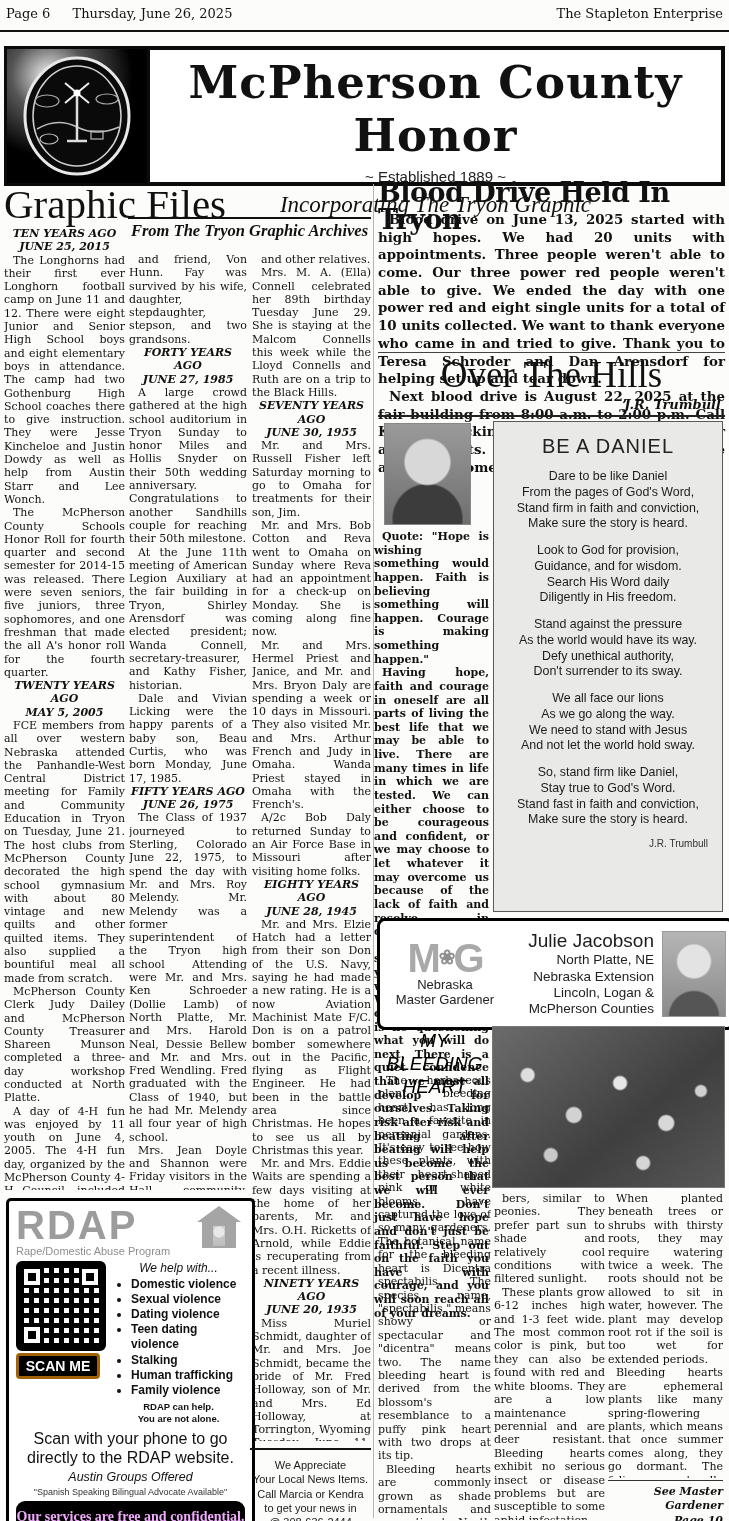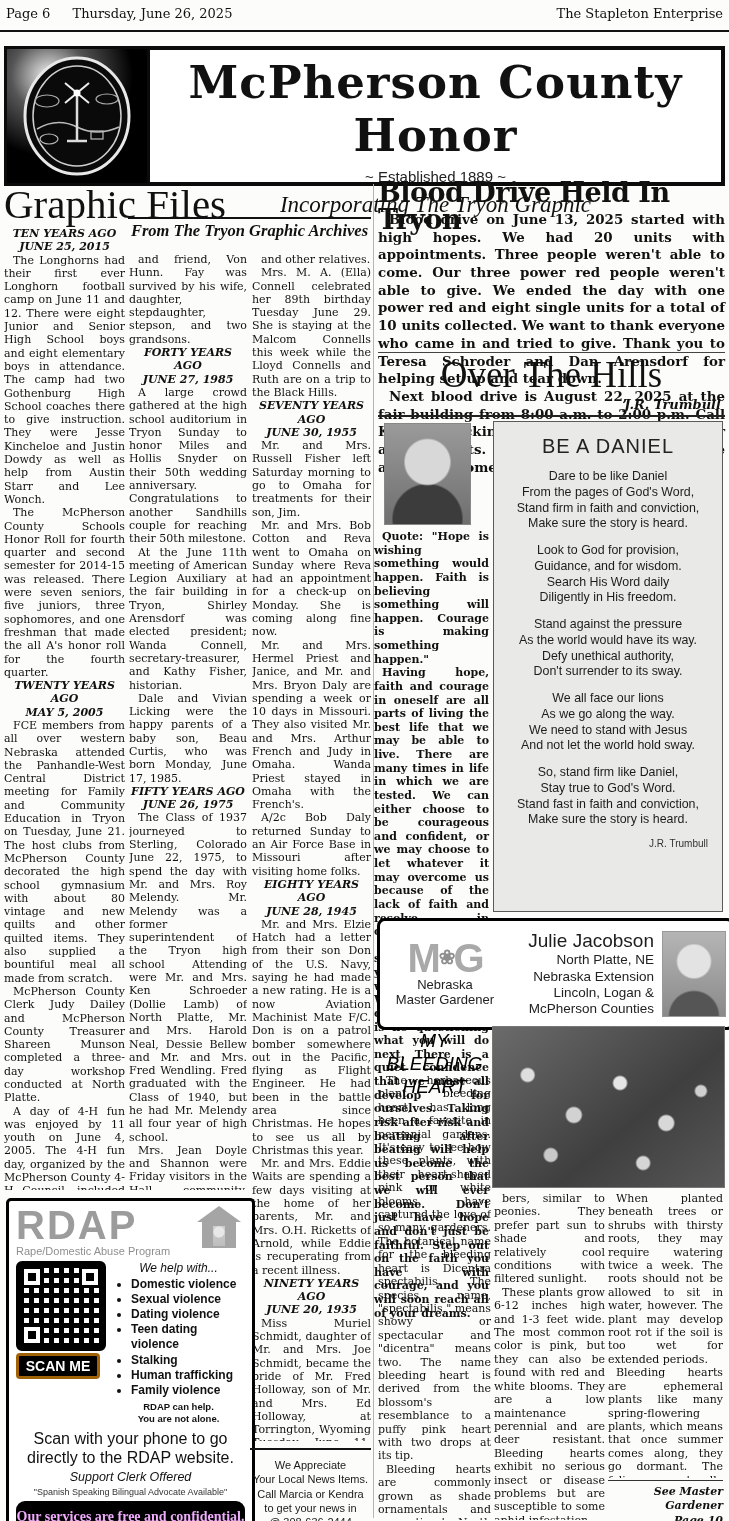--- a/index.html
+++ b/index.html
@@ -352,21 +352,21 @@
           <li>Human trafficking</li>
           <li>Family violence</li>
         </ul>
       <div class="help-note">
         <span>RDAP can help.</span><br>
         <span>You are not alone.</span>
       </div>
     </div>
   </div>
   <div class="rdap-scan-note">Scan with your phone to go directly to the RDAP website.</div>
-  <div class="rdap-support">Support Clerk Offered</div>
+  <div class="rdap-support">Austin Groups Offered</div>
   <div class="rdap-spanish">"Spanish Speaking Bilingual Advocate Available"</div>
   <div class="rdap-banner">Our services are free and confidential.</div>
   <div class="rdap-crisis">
     <div>Crisis line - 24 hour:</div>
     <div>308-534-3495</div>
   </div>
 
 </div>
 
 <div class="abs news-box">

